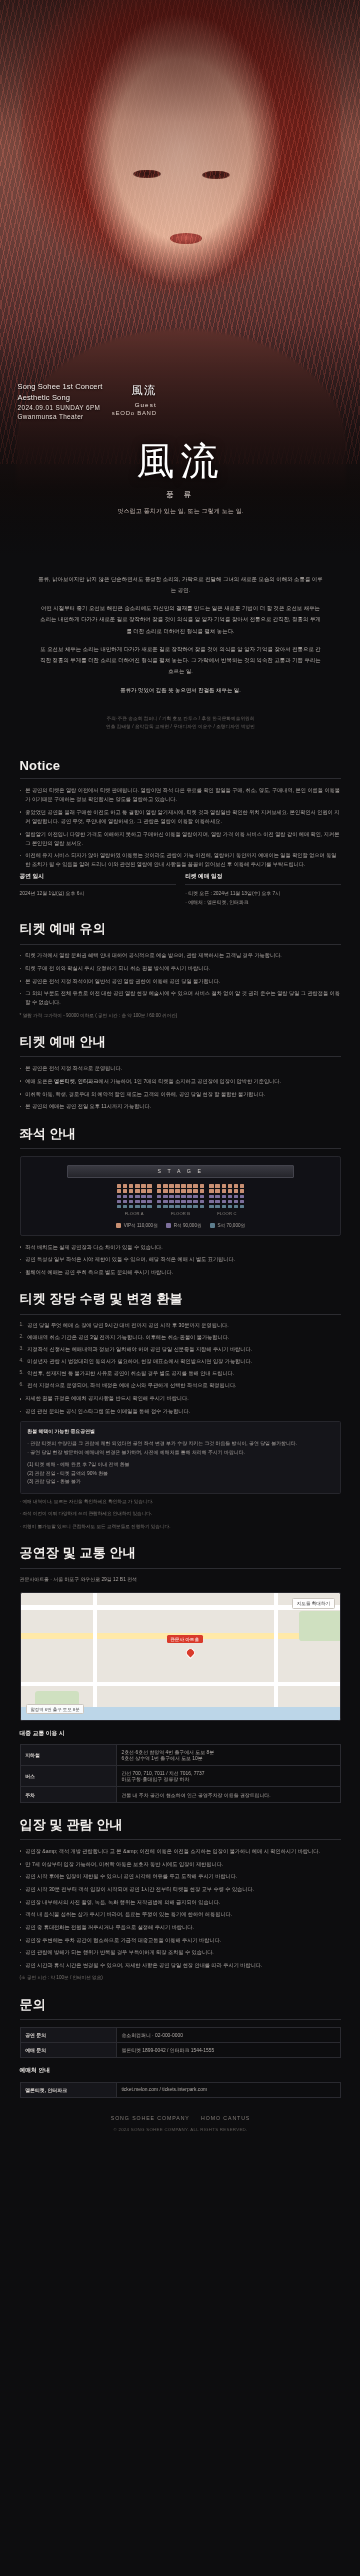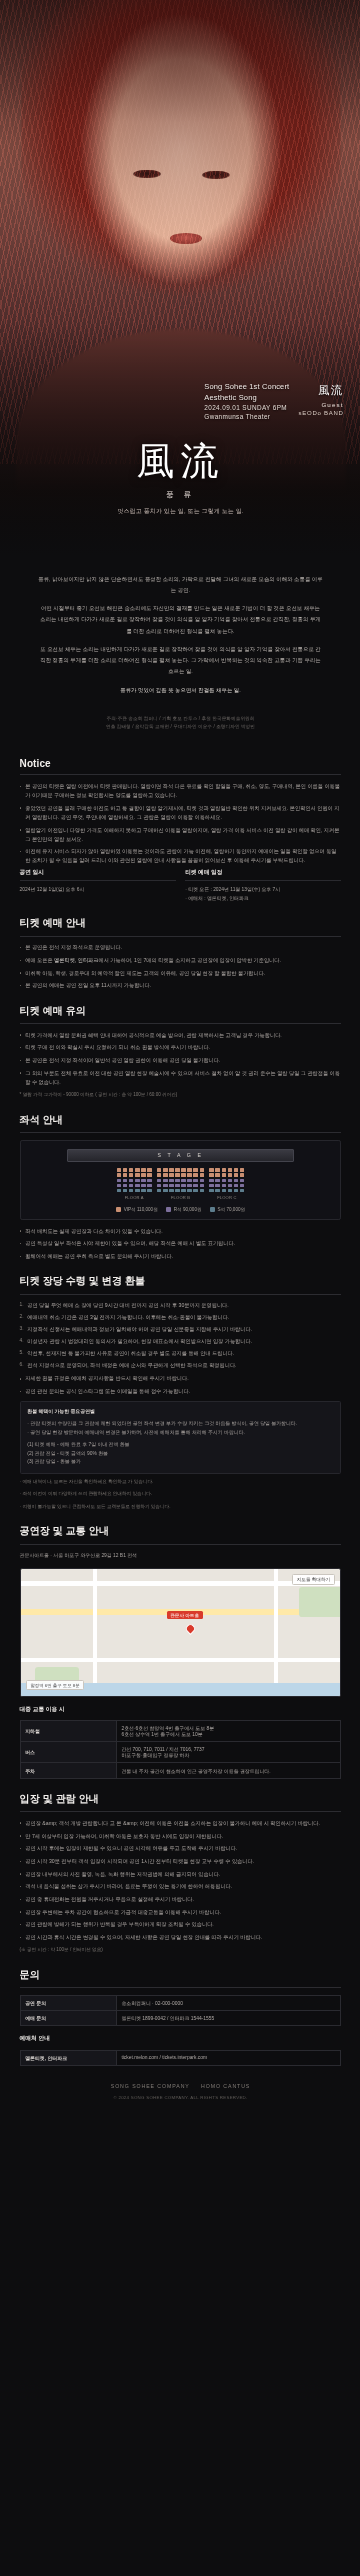--- a/index.html
+++ b/index.html
@@ -54,21 +54,21 @@
     position:absolute; left:50%; bottom:62px; transform:translateX(-50%);
     width:330px; height:165px; border-radius:50% 50% 0 0 / 70% 70% 0 0;
     background:linear-gradient(180deg,#5f312c 0%, #3a1d1c 70%, rgba(28,16,16,0) 100%);
     filter:blur(1.5px);
   }
 
   
   .hero-titleband {
     position:absolute; left:0; right:0; top:382px;
     padding:0 17.5px;
-    display:flex; align-items:flex-start; justify-content:flex-end;
+    display:flex; align-items:flex-start; justify-content:flex-start;
     gap:9.3px;
   }
   .hero-left { line-height:1.42; }
   .hero-left .ln { font-size:7.5px; letter-spacing:.02em; color:#f3ece8; text-shadow:0 0.5px 1.5px rgba(0,0,0,.7); }
   .hero-left .ln.small { font-size:6.4px; letter-spacing:.06em; color:#e6dcd6; }
   .hero-right { text-align:right; line-height:1.5; padding-top:1px;}
   .hero-right .han { font-family:"DejaVu Serif", serif; font-size:11.3px; letter-spacing:.12em; color:#fff; text-shadow:0 0.5px 2.1px rgba(0,0,0,.8); }
   .hero-right .guest { font-size:6.2px; letter-spacing:.18em; color:#ece2db; }
   .hero-right .band { font-size:6px; letter-spacing:.12em; color:#d9ccc4; }
 
@@ -97,21 +97,21 @@
   .intro .strong { color:#ded8d3; }
 
   .credits {
     text-align:center; font-size:4.6px; color:#6f6a67;
     letter-spacing:.02em; line-height:1.8; padding:3.1px 0 13.4px;
   }
 
   
   .sec { padding:0 19.6px; }
   .sec-h {
-    font-size:10px; font-weight:bold; color:#f2efec;
+    font-size:13px; font-weight:bold; color:#f2efec;
     letter-spacing:.01em; margin:13.4px 0 5.2px;
   }
   .rule { height:0.5px; background:#2c2c31; margin:0 0 7.2px; }
 
   .bullets { margin:0; padding:0; list-style:none; }
   .bullets li {
     position:relative; padding-left:5.7px; margin-bottom:3.6px;
     font-size:5.2px; line-height:1.75; color:#b0aaa6;
   }
   .bullets li:before {
@@ -292,40 +292,40 @@
         </div>
         <div class="col">
           <div class="col-h">티켓 예매 일정</div>
           <div class="col-b">· 티켓 오픈 : 2024년 11월 13일(수) 오후 7시</div>
           <div class="col-b">· 예매처 : 멜론티켓, 인터파크</div>
         </div>
       </div>
     </div>
 
     <div class="sec">
-      <div class="sec-h">티켓 예매 안내</div>
-      <div class="rule"></div>
-      <ul class="bullets">
-        <li>본 공연은 전석 지정 좌석으로 운영됩니다.</li>
-        <li><span>예매 오픈은 <span class="wh">멜론티켓, 인터파크</span>에서 가능하며, 1인 7매의 티켓을 소지하고 공연장에 입장이 압박한 기준입니다.</span></li>
-        <li>미취학 아동, 학생, 경로우대 외 예약적 할인 제도는 고객의 이유에, 공연 당일 현장 할 불합한 불가합니다.</li>
-        <li>본 공연의 예매는 공연 전일 오후 11시까지 가능합니다.</li>
-      </ul>
-    </div>
-
-    <div class="sec">
       <div class="sec-h">티켓 예매 유의</div>
       <div class="rule"></div>
       <ul class="bullets">
         <li>티켓 가격에서 열람 문화권 혜택 안내 대하여 공식적으로 예술 받으며, 관람 제목하시는 고객님 경우 가능합니다.</li>
         <li>티켓 구매 전 이와 확실시 주시 요청하기 되니 취소 환불 방식에 주시기 바랍니다.</li>
         <li>본 공연은 전석 지정 좌석이며 일반석 공연 열람 권한이 이용해 공연 당일 불가합니다.</li>
         <li>그 외의 부분도 전체 유효로 이전 대한 공연 열람 현장 예술시에 수 있으며 서비스 절차 없이 알 것 권리 준수는 열람 당일 그 관람점을 이용할 수 없습니다.</li>
       </ul>
       <div class="note-small">* 열람 가격 그가격이 - 90000 이하로 ( 공연 시간 : 총 약 100분 / 60:00 쉬어간)</div>
+    </div>
+
+    <div class="sec">
+      <div class="sec-h">티켓 예매 안내</div>
+      <div class="rule"></div>
+      <ul class="bullets">
+        <li>본 공연은 전석 지정 좌석으로 운영됩니다.</li>
+        <li><span>예매 오픈은 <span class="wh">멜론티켓, 인터파크</span>에서 가능하며, 1인 7매의 티켓을 소지하고 공연장에 입장이 압박한 기준입니다.</span></li>
+        <li>미취학 아동, 학생, 경로우대 외 예약적 할인 제도는 고객의 이유에, 공연 당일 현장 할 불합한 불가합니다.</li>
+        <li>본 공연의 예매는 공연 전일 오후 11시까지 가능합니다.</li>
+      </ul>
     </div>
 
     <div class="sec">
       <div class="sec-h">좌석 안내</div>
       <div class="rule"></div>
 
       <div class="seatmap">
         <div class="stage">S T A G E</div>
         <div class="blocks">
           <div class="blk">

